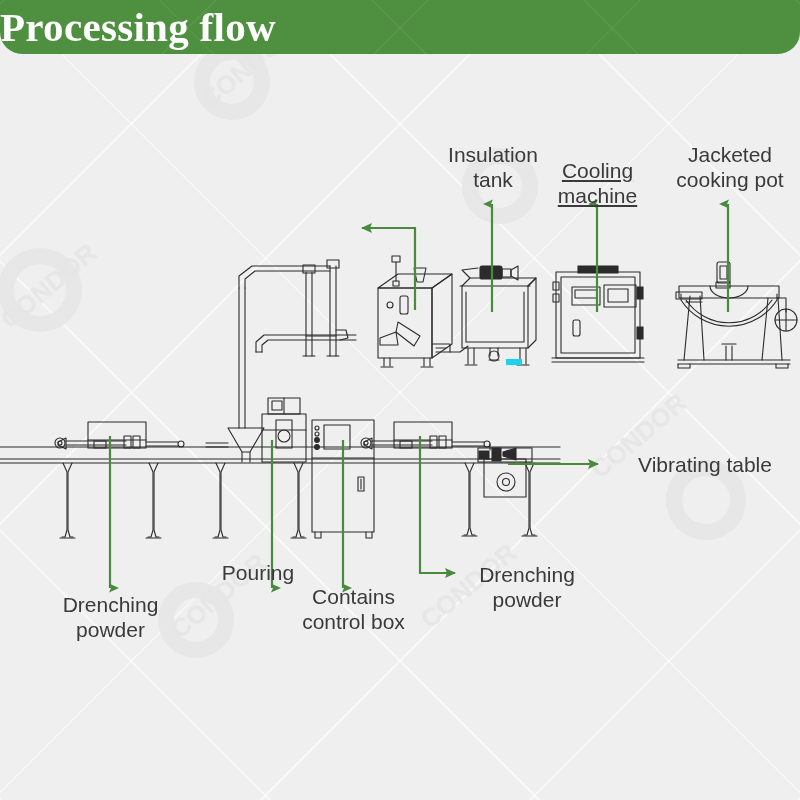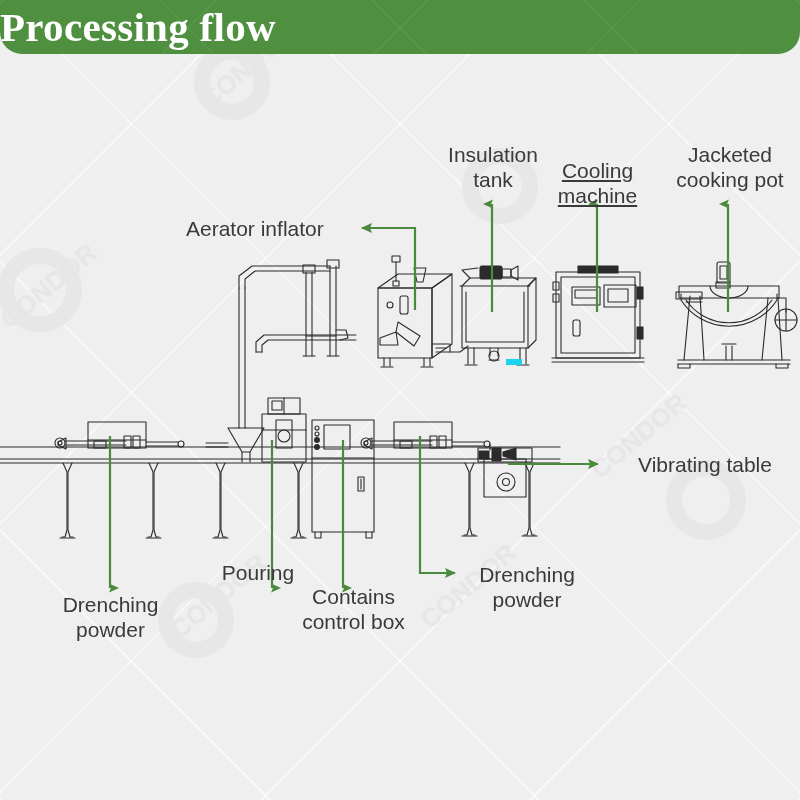--- a/index.html
+++ b/index.html
@@ -404,21 +404,20 @@
 
   <div class="label" style="left:408px; top:142px; width:170px;">Insulation
 tank</div>
 
   <div class="label" style="left:520px; top:158px; width:155px;text-decoration:underline;">Cooling
 machine</div>
 
   <div class="label" style="left:655px; top:142px; width:150px;">Jacketed
 cooking pot</div>
 
-  <div class="label" style="left:186px; top:216px; width:170px; text-align:left;">Aerator inflator</div>
 
   <div class="label" style="left:610px; top:452px; width:190px; text-align:center;">Vibrating table</div>
 
   <div class="label" style="left:28px; top:592px; width:165px;">Drenching
 powder</div>
 
   <div class="label" style="left:212px; top:560px; width:92px;">Pouring</div>
 
   <div class="label" style="left:286px; top:584px; width:135px;">Contains
 control box</div>

